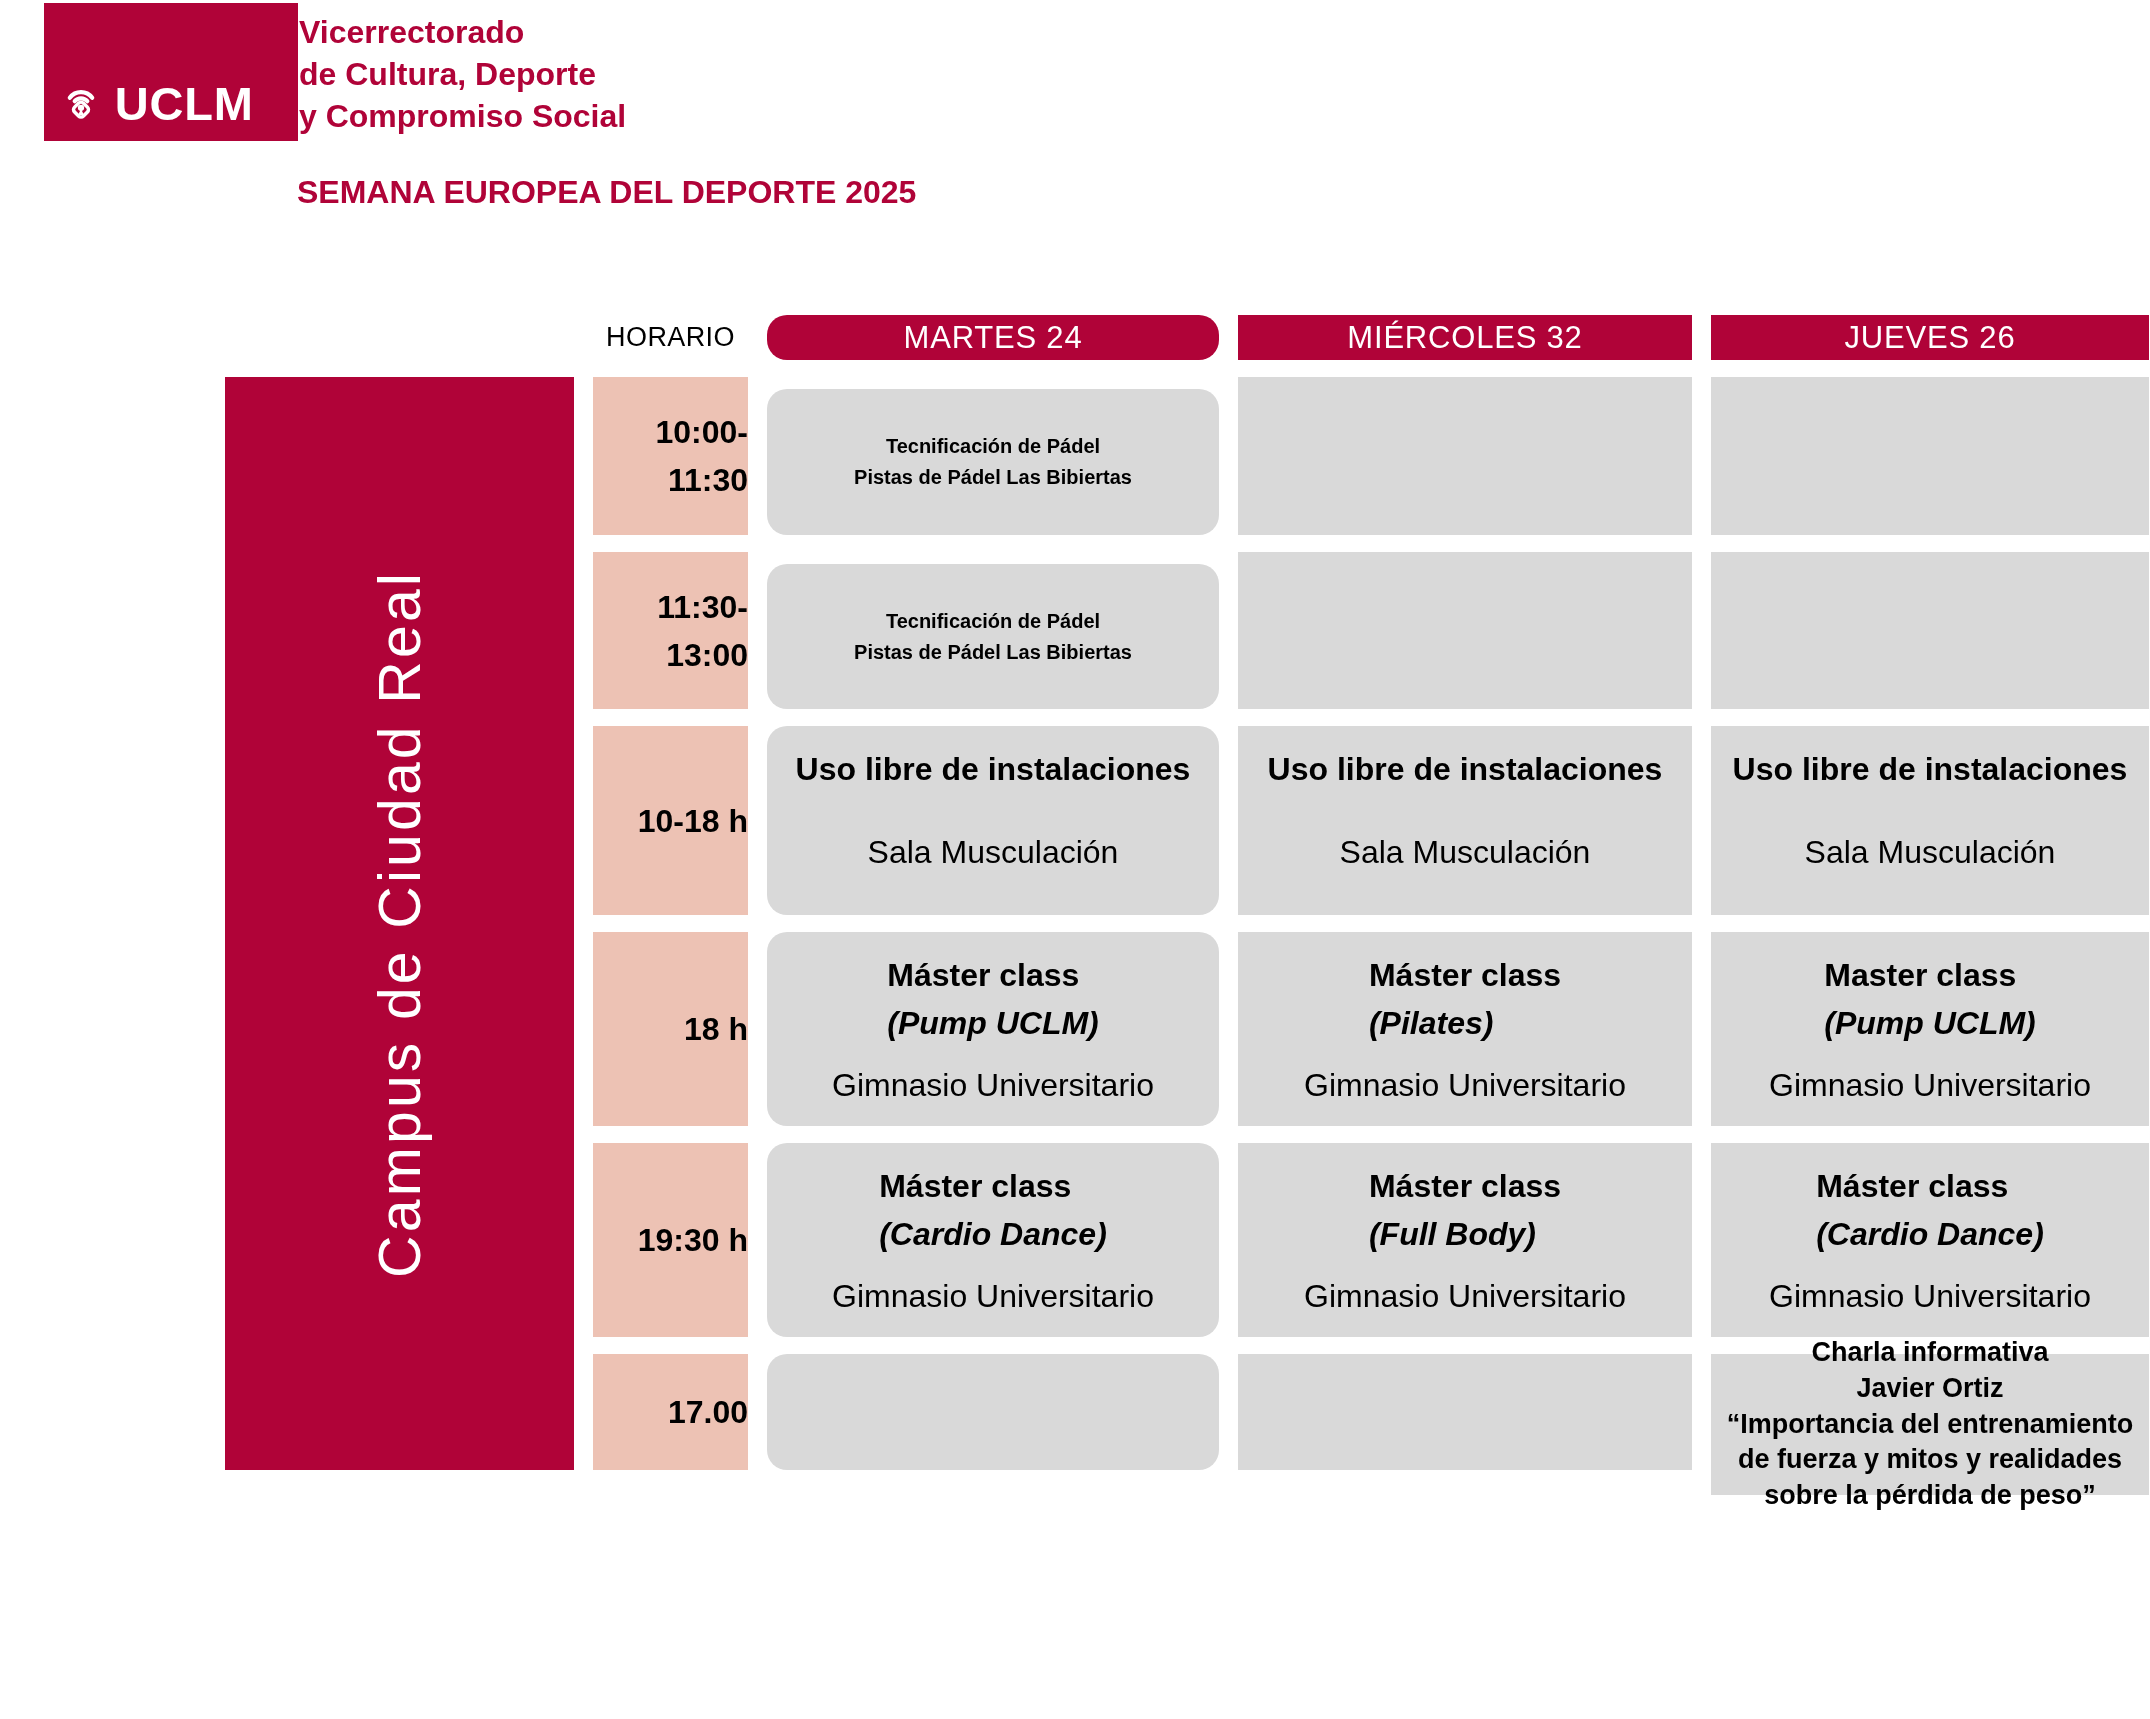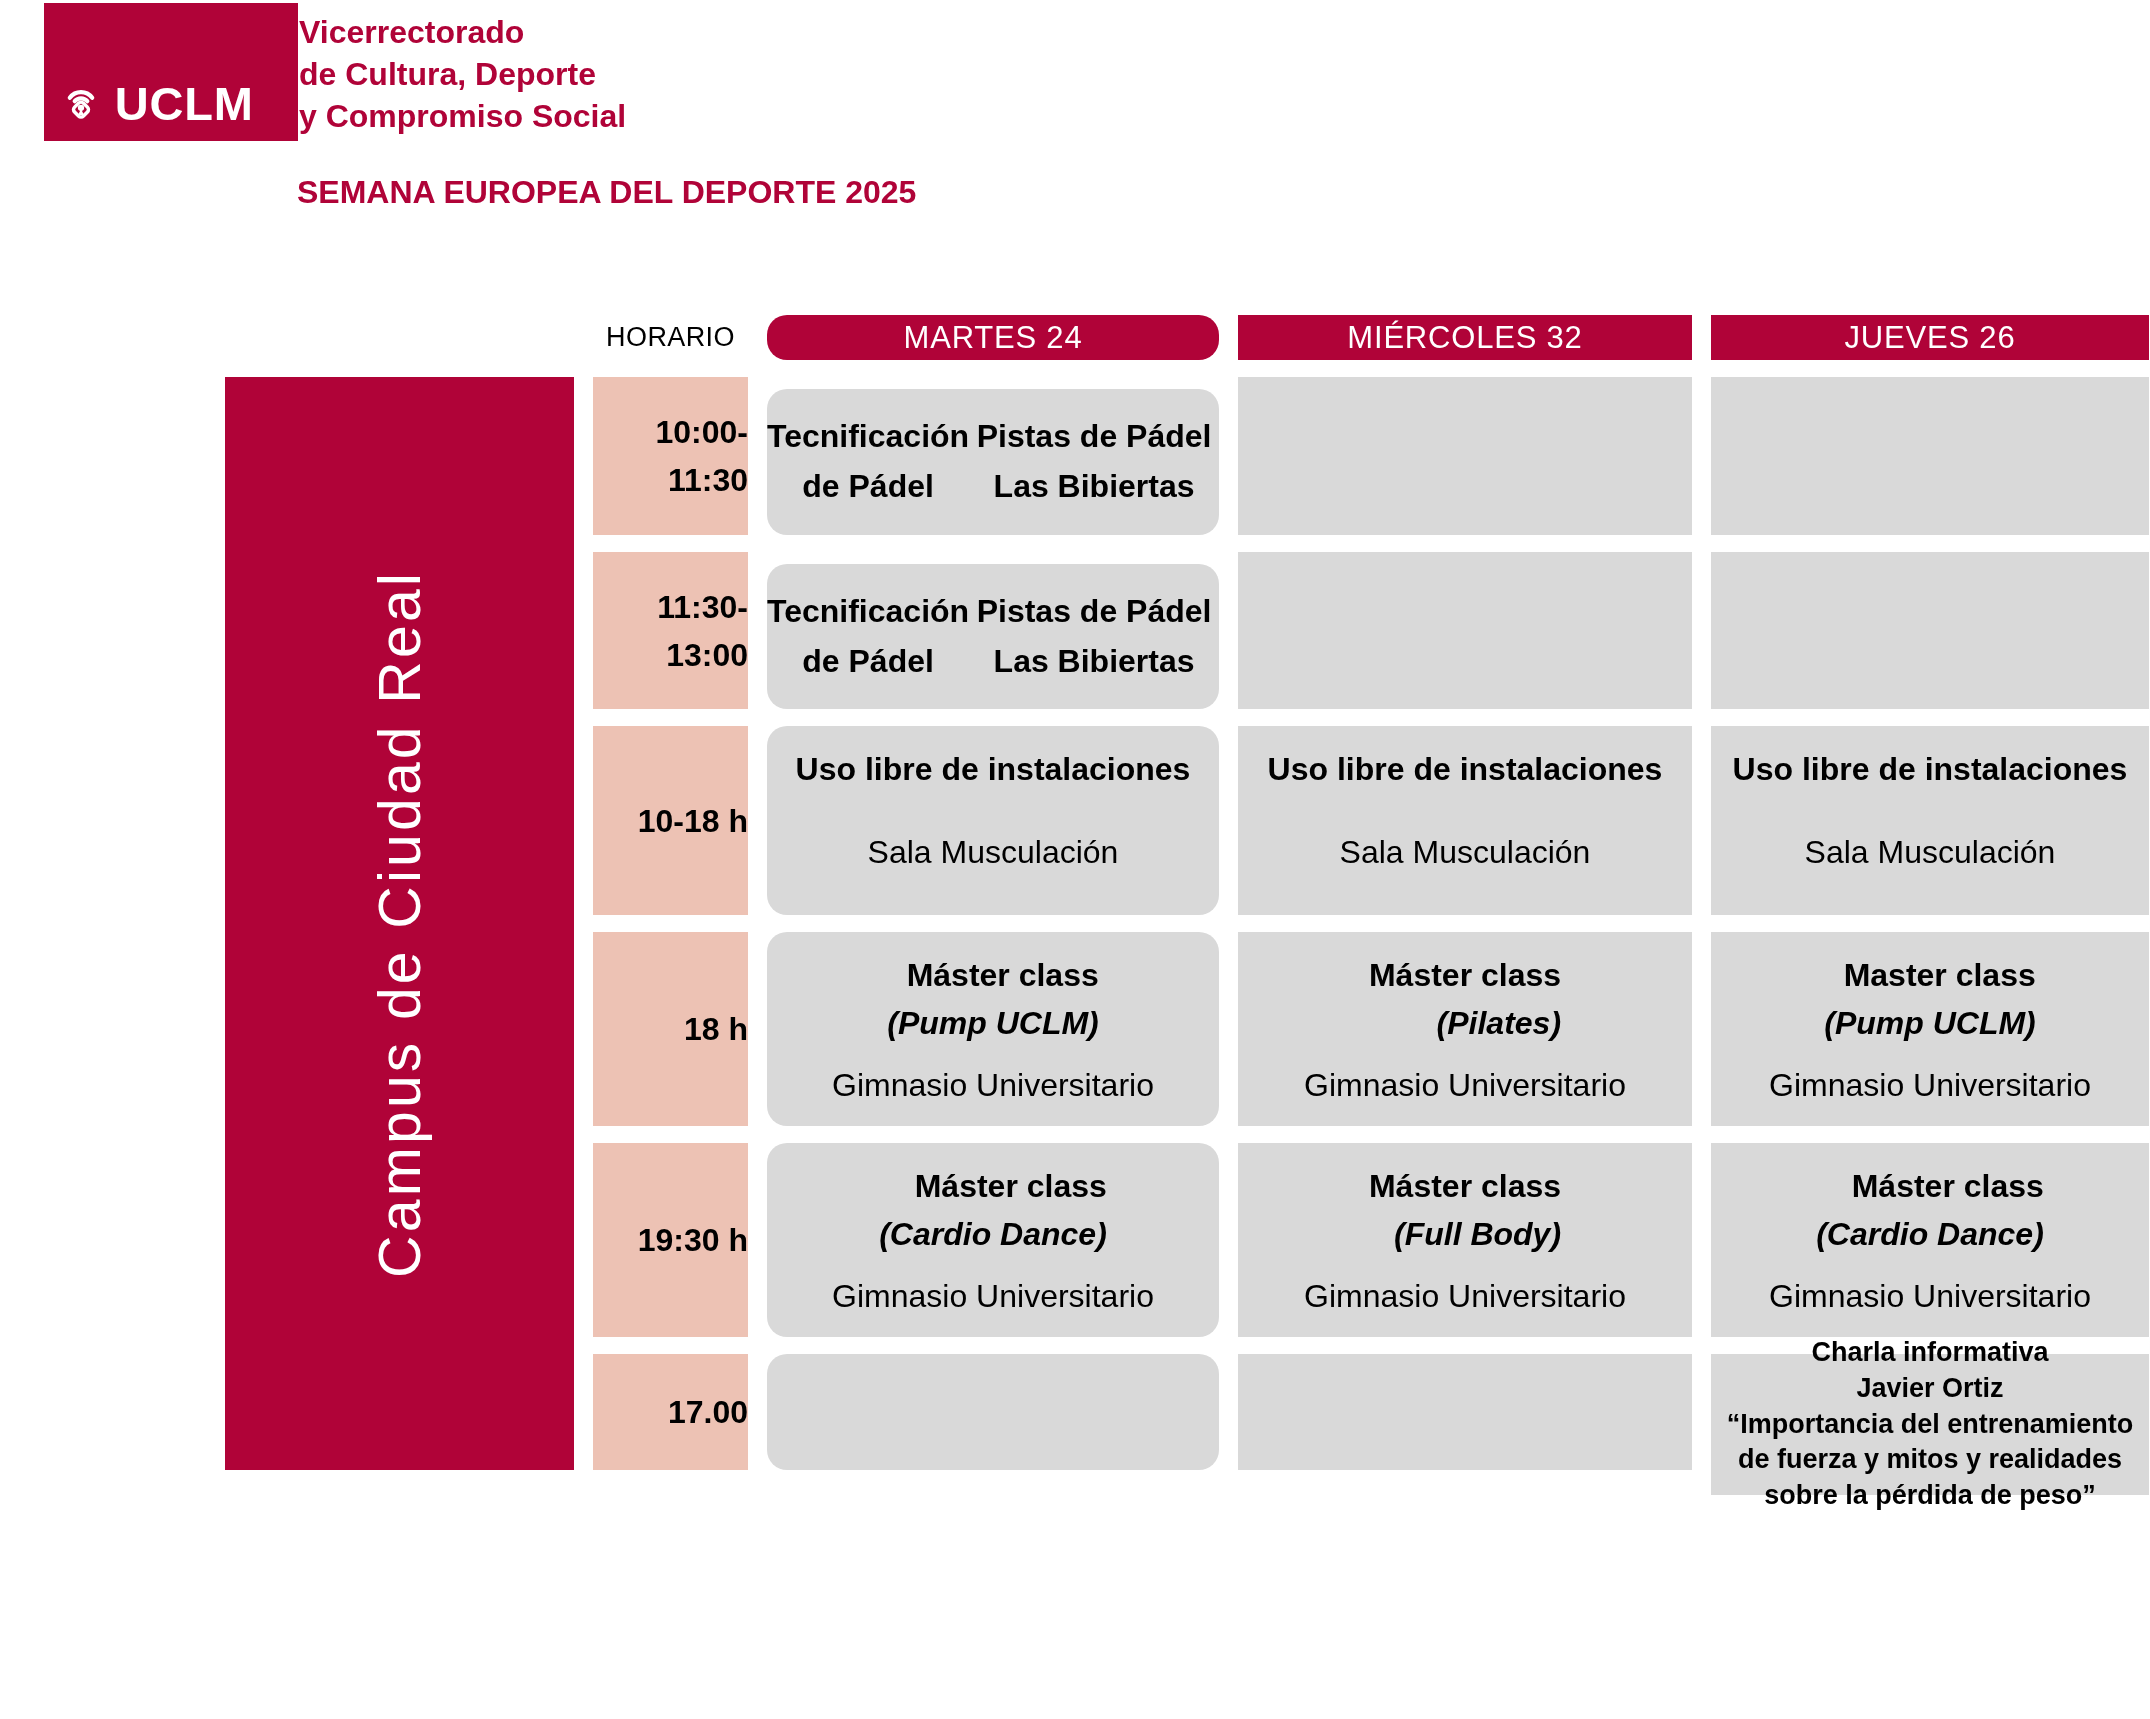--- a/index.html
+++ b/index.html
@@ -72,26 +72,26 @@
     display:flex;align-items:center;justify-content:center;
     font-size:31px;font-weight:400;letter-spacing:0.8px;
   }
   .time-cell{
     grid-column:2;background:var(--pink);
     display:flex;flex-direction:column;align-items:flex-end;justify-content:center;
     font-weight:bold;font-size:32px;line-height:1.5;text-align:center;
   }
   .cell{background:var(--grey);box-sizing:border-box;}
   .cell.center{
-    display:flex;flex-direction:row;align-items:center;justify-content:center;
-    text-align:center;font-weight:bold;font-size:32px;line-height:1.55;margin-top:12px;
+    display:flex;flex-direction:column;align-items:center;justify-content:center;
+    text-align:center;font-weight:bold;font-size:20px;line-height:1.55;margin-top:12px;
   }
   .cell.split{
     display:flex;flex-direction:column;align-items:center;
-    text-align:right;padding:19px 9.4px 23.5px;gap:20px;
+    text-align:left;padding:19px 9.4px 23.5px;gap:20px;
   }
   .titles{font-weight:bold;font-size:32px;line-height:1.5;}
   .loc{font-size:32px;font-weight:400;}
   .loc-mid{margin:auto 0;}
   .loc-bot{margin-top:auto;}
   .italic{font-style:italic;}
   .charla{
     height:141px;align-self:start;
     display:flex;flex-direction:column;align-items:center;justify-content:center;
     text-align:center;font-weight:bold;font-size:27px;line-height:1.32;

